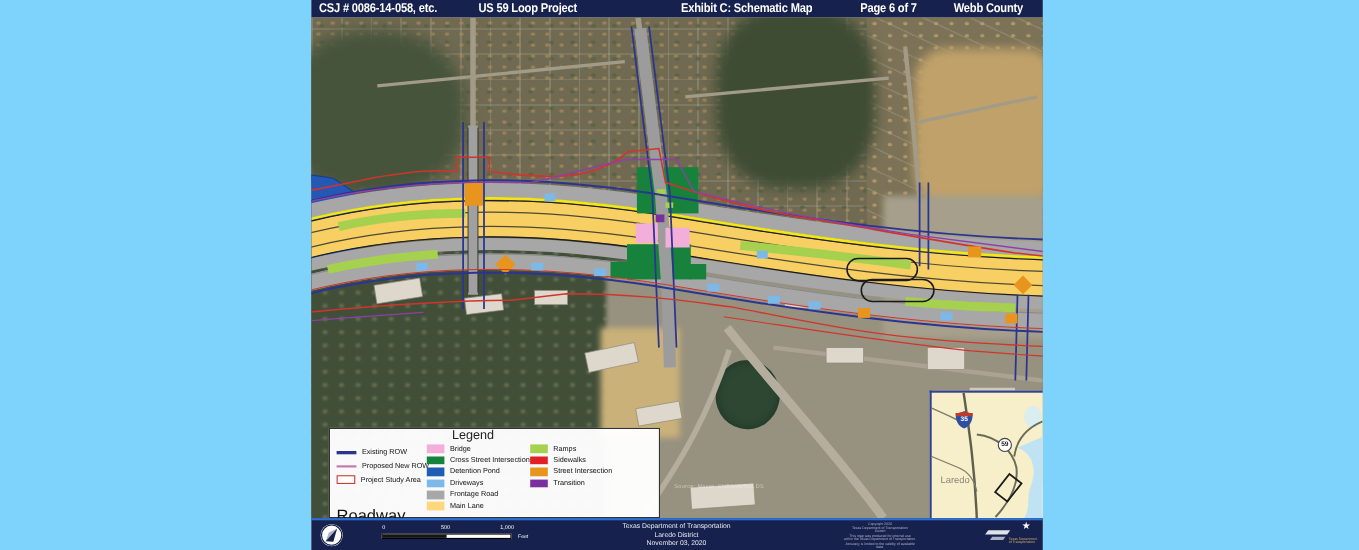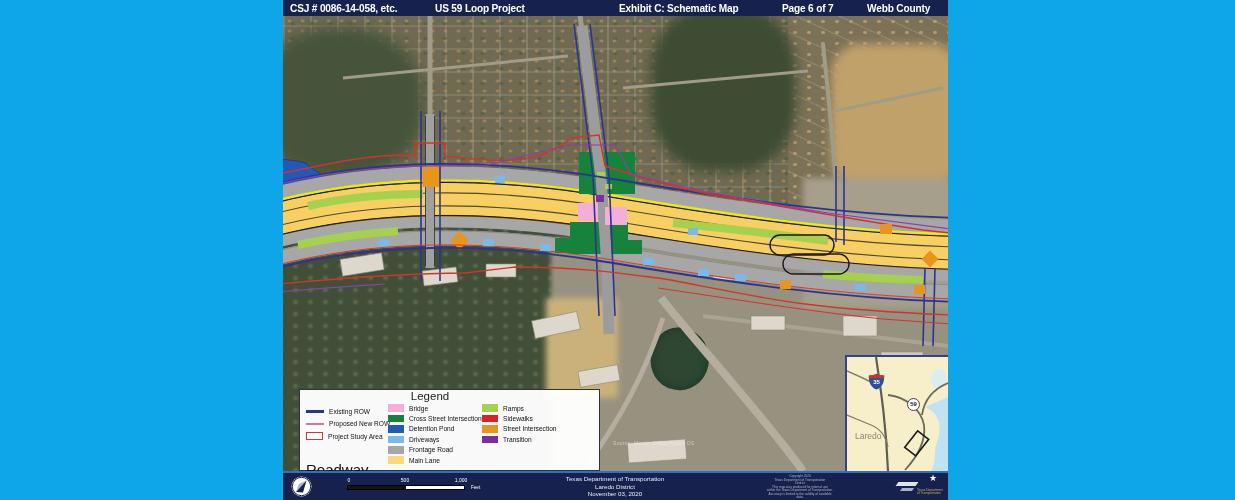--- a/index.html
+++ b/index.html
@@ -1,16 +1,16 @@
 <!DOCTYPE html>
 <html><head>
 <meta charset="utf-8">
 <style>
   html,body{margin:0;padding:0;background:#fff;}
-  .page{position:relative;width:1235px;height:500px;background:#0ea5e9;overflow:hidden;
+  .page{position:relative;width:1235px;height:500px;background:#7dd3fc;overflow:hidden;
         font-family:"Liberation Sans",sans-serif;}
   .sheet{position:absolute;left:283px;top:0;width:665px;height:500px;background:#fff;}
 
   
   .hdr{position:absolute;top:0;left:0;width:665px;height:16px;background:#16214d;overflow:hidden;}
   .hdr span{position:absolute;top:0;color:#fff;font-weight:bold;font-size:11.5px;line-height:16px;
             white-space:nowrap;transform:scaleX(.88);transform-origin:0 50%;letter-spacing:-.2px;}
   .h-csj{left:7px;}  .h-prj{left:152px;} .h-exh{left:336px;}
   .h-pg{left:499px;font-weight:600;transform:scaleX(.97);}
   .h-cty{left:584px;}

